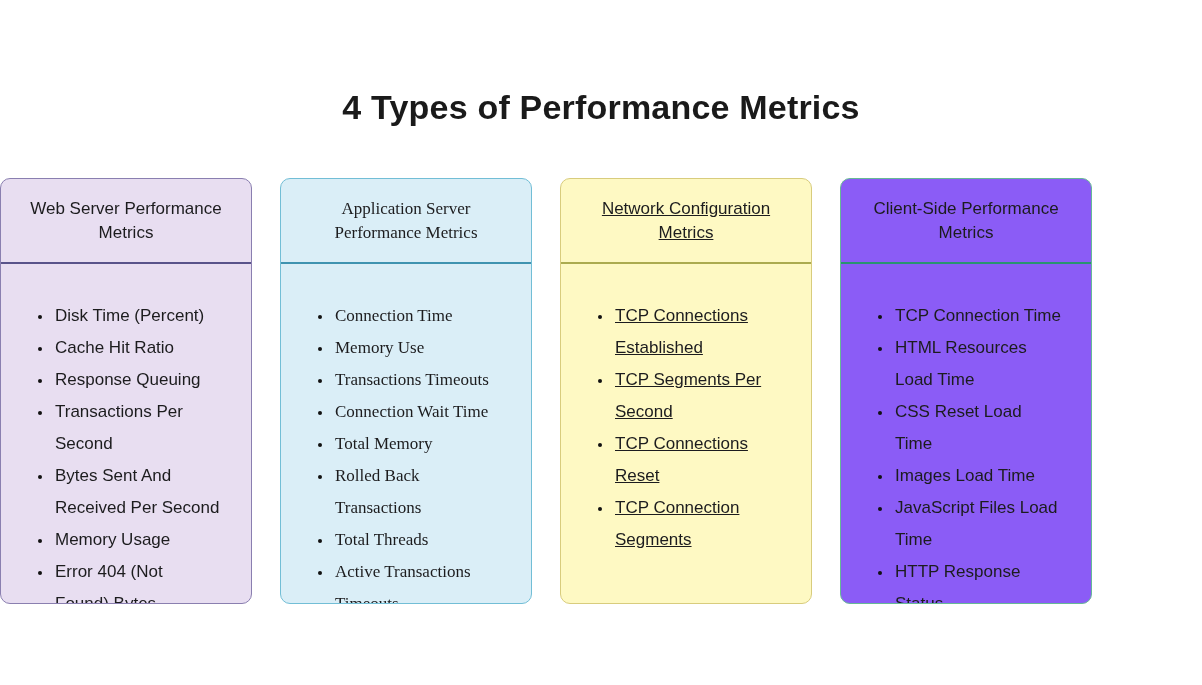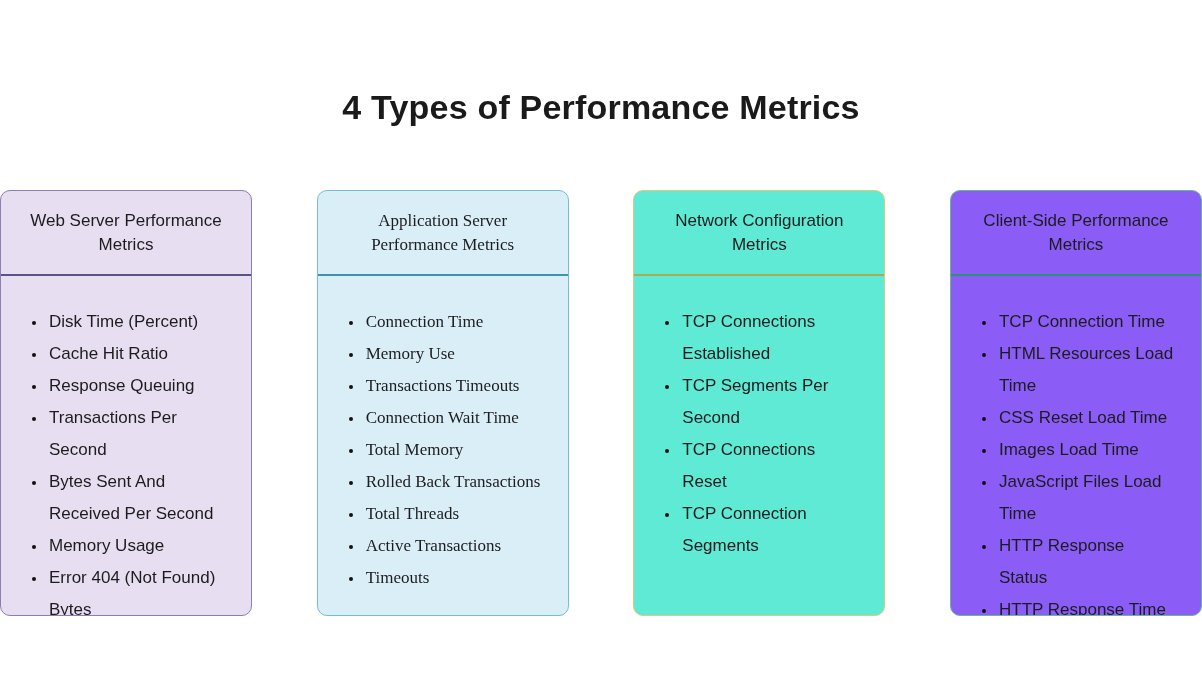--- a/index.html
+++ b/index.html
@@ -22,26 +22,26 @@
     margin: 0;
     padding-top: 88px;
     text-align: center;
     font-size: 34px;
     font-weight: 700;
     letter-spacing: 0.2px;
     color: #1a1a1a;
   }
   .cards-row {
     position: absolute;
-    top: 190px;
+    top: 178px;
     left: 0;
     width: 1202px;
     display: flex;
-    justify-content: space-between;
-    gap: 14px;
+    justify-content: flex-start;
+    gap: 28px;
   }
   .card {
     width: 252px;
     height: 426px;
     box-sizing: border-box;
     border: 1.5px solid #999;
     border-radius: 10px;
     overflow: hidden;
     display: flex;
     flex-direction: column;
@@ -56,21 +56,21 @@
     padding: 10px 26px;
     font-size: 17px;
     line-height: 24px;
     font-weight: 400;
     border-bottom: 2px solid #555;
   }
   .card-body {
     flex: 1;
   }
   .metric-list {
-    margin: 10px;
+    margin: 16px;
     padding: 20px 14px 0 36px;
     list-style: disc outside;
   }
   .metric-list li {
     font-size: 17px;
     line-height: 32px;
     padding-left: 2px;
   }
   .metric-list li::marker {
     font-size: 13px;
@@ -110,21 +110,21 @@
             <li>Connection Wait Time</li>
             <li>Total Memory</li>
             <li>Rolled Back Transactions</li>
             <li>Total Threads</li>
             <li>Active Transactions</li>
             <li>Timeouts</li>
           </ul>
       </div>
     </div>
 
-    <div class="card" style="background-color: #5eead4; border-color: rgb(216, 204, 125);">
+    <div class="card" style="background-color: #fef9c3; border-color: rgb(216, 204, 125); text-decoration: underline;">
       <div class="card-header" style="border-bottom-color: rgb(171, 171, 79);">Network Configuration Metrics</div>
       <div class="card-body">
         <ul class="metric-list">
             <li>TCP Connections Established</li>
             <li>TCP Segments Per Second</li>
             <li>TCP Connections Reset</li>
             <li>TCP Connection Segments</li>
           </ul>
       </div>
     </div>

